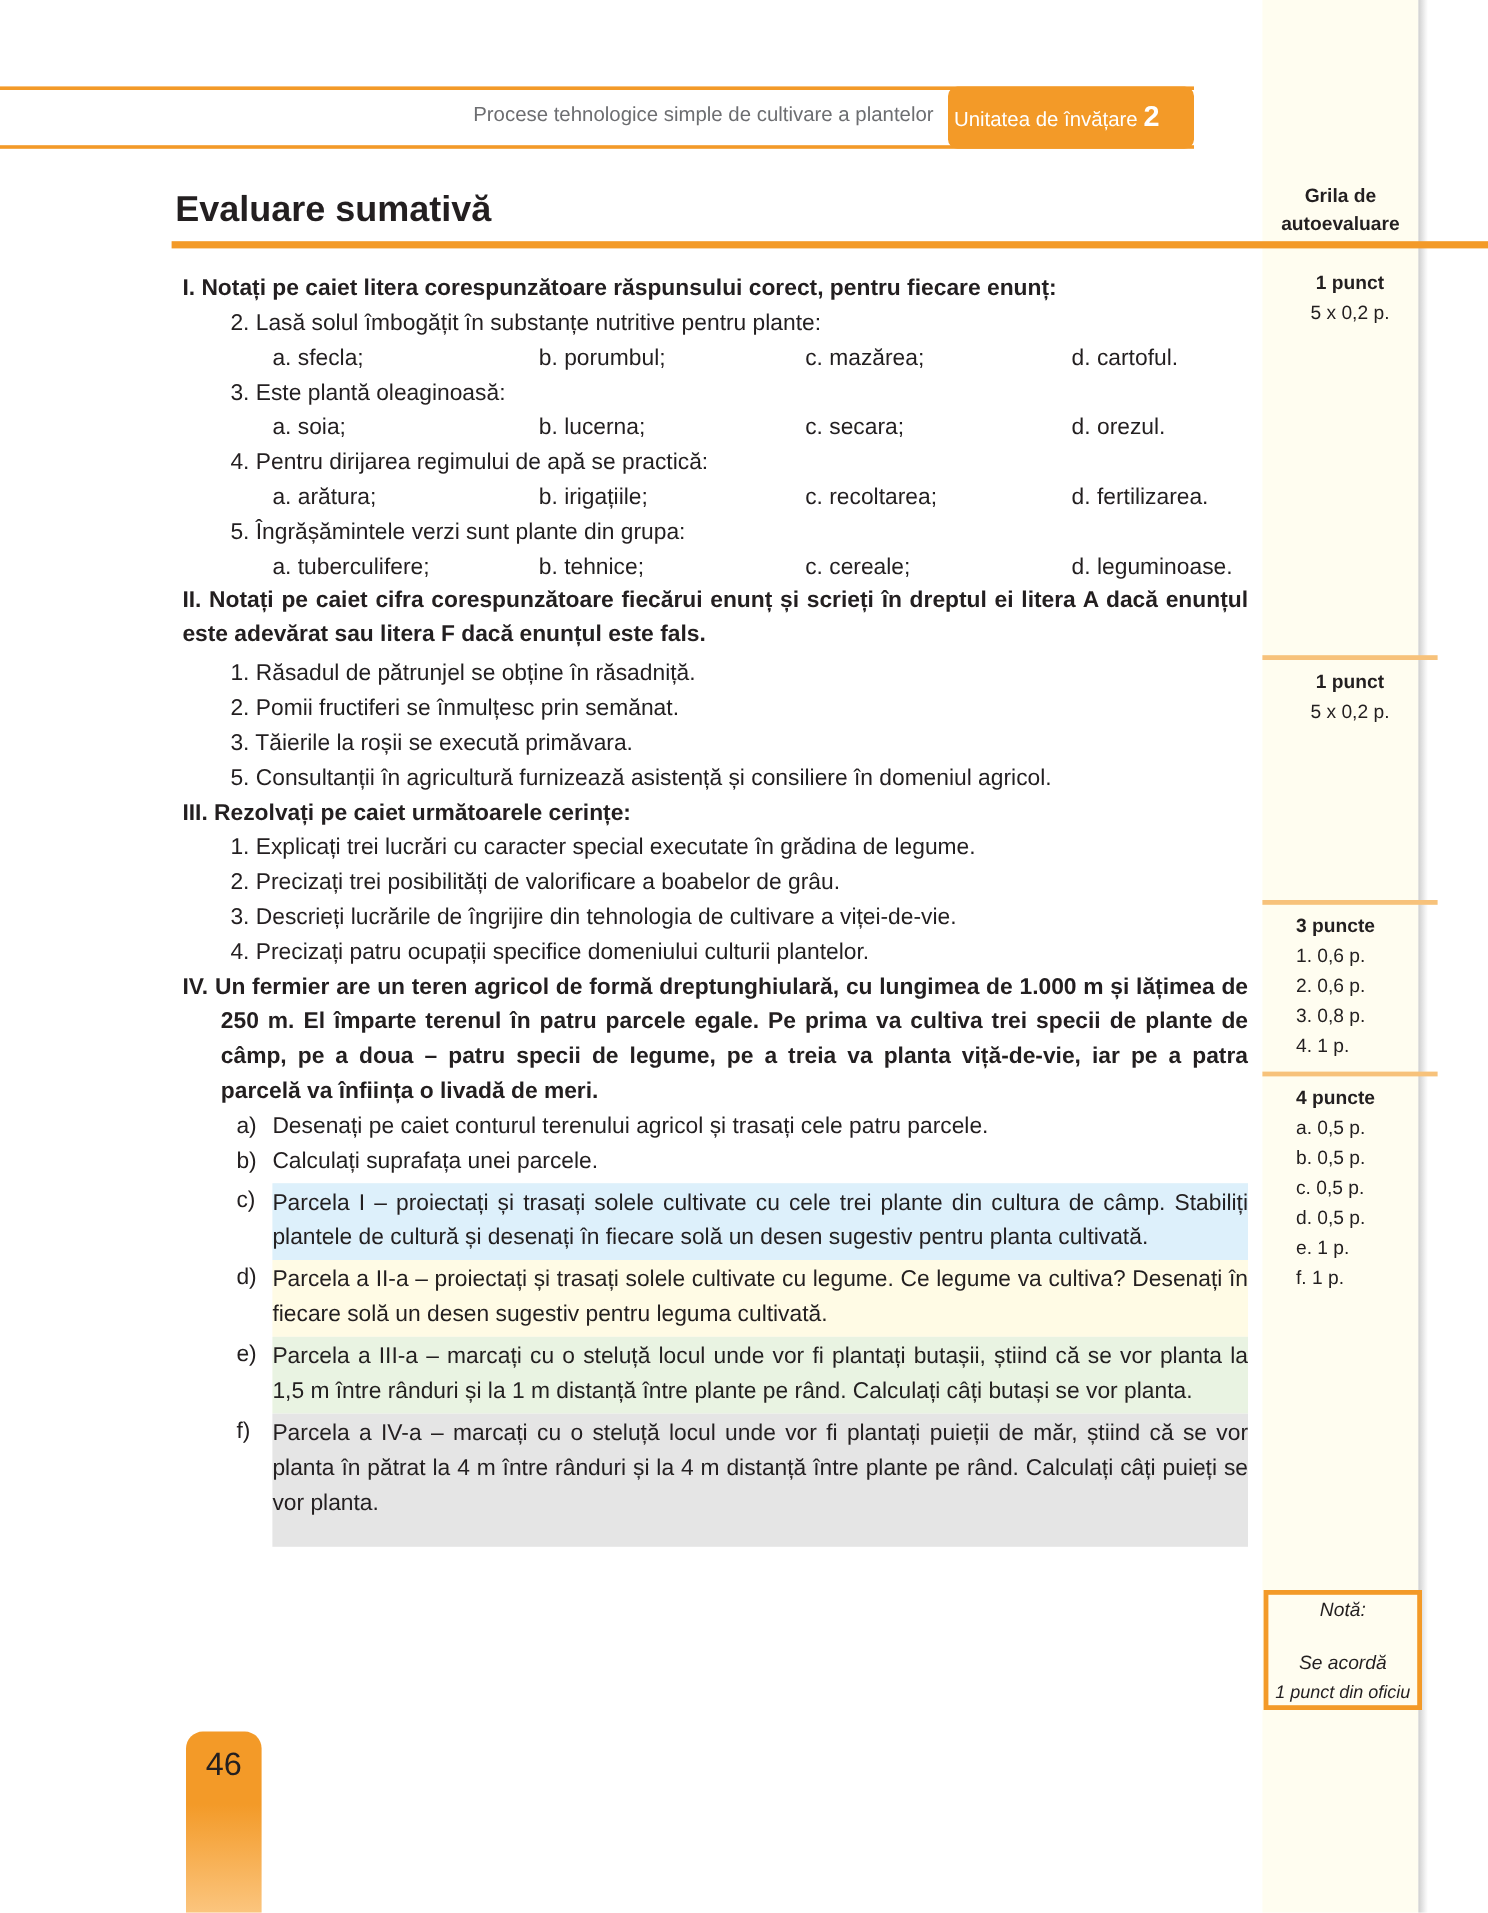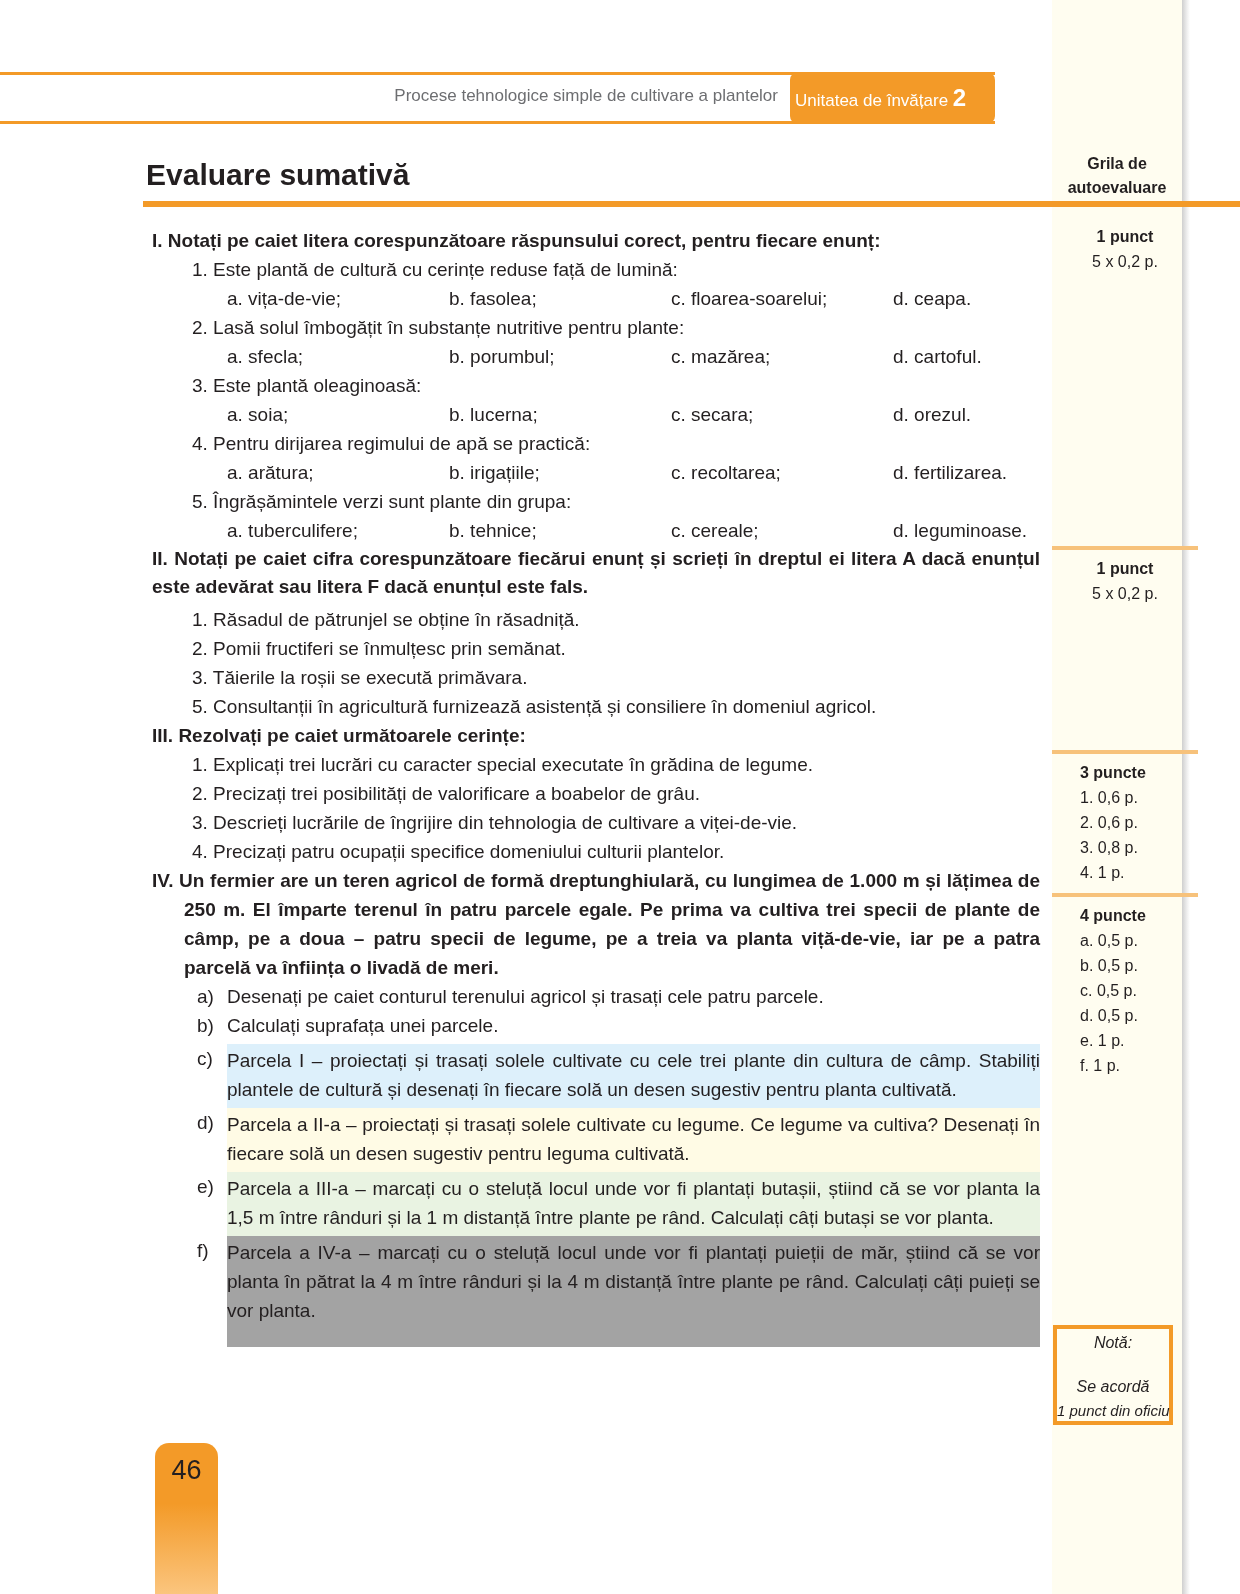--- a/index.html
+++ b/index.html
@@ -54,31 +54,31 @@
   .indent-hang { padding-left:32px; text-indent:-32px; }
   .sub { display:flex; padding-left:45px; }
   .sub .lbl { width:30px; flex:none; }
   .sub .txt { flex:1; }
   .box { display:flex; margin-left:45px; }
   .box .lbl { width:30px; flex:none; background:#fff; }
   .box .txt { flex:1; padding:2px 0 4px 0; }
   .bg-blue { background:#ddf0fb; }
   .bg-yellow { background:#fffbe5; }
   .bg-green { background:#e9f3e2; }
-  .bg-lav { background:#a3a3a3; }
+  .bg-lav { background:#e5e5e5; }
   
   .score {
     position:absolute; left:1052px; width:146px; font-size:16px; line-height:25px;
   }
   .score .rule { height:4px; background:#f7c27b; margin-bottom:6px; }
   .score .pts { font-weight:bold; }
   .score.center { text-align:center; }
   .score .list { padding-left:28px; }
   .note {
-    position:absolute; left:1053px; top:1325px; width:120px; height:100px; box-sizing:border-box;
+    position:absolute; left:1053px; top:1325px; width:132px; height:100px; box-sizing:border-box;
     border:4px solid #f39a28; background:#fffdf0;
     text-align:center; font-style:italic; font-size:16px; line-height:24px;
   }
   .note .gap { height:20px; }
   
   .page-num {
     position:absolute; left:155px; top:1443px; width:63px; height:151px;
     border-radius:14px 14px 0 0;
     background:linear-gradient(to bottom,#f39a28 0%,#f39a28 40%,#fbc57e 100%);
     color:#231f20; font-size:27px; text-align:center; padding-top:12px; box-sizing:border-box;
@@ -102,29 +102,20 @@
 <div class="title-rule"></div>
 <div class="grid-title">
   <div>Grila de</div>
   <div>autoevaluare</div>
 </div>
 
 <div class="content">
 
   <div>
     <div class="sec-head">I. Notați pe caiet litera corespunzătoare răspunsului corect, pentru fiecare enunț:</div>
-    <div>
-      <div class="q">1. Este plantă de cultură cu cerințe reduse față de lumină:</div>
-      <div class="opts">
-        <span>a. vița-de-vie;</span>
-        <span>b. fasolea;</span>
-        <span>c. floarea-soarelui;</span>
-        <span>d. ceapa.</span>
-      </div>
-    </div>
     <div>
       <div class="q">2. Lasă solul îmbogățit în substanțe nutritive pentru plante:</div>
       <div class="opts">
         <span>a. sfecla;</span>
         <span>b. porumbul;</span>
         <span>c. mazărea;</span>
         <span>d. cartoful.</span>
       </div>
     </div>
     <div>

